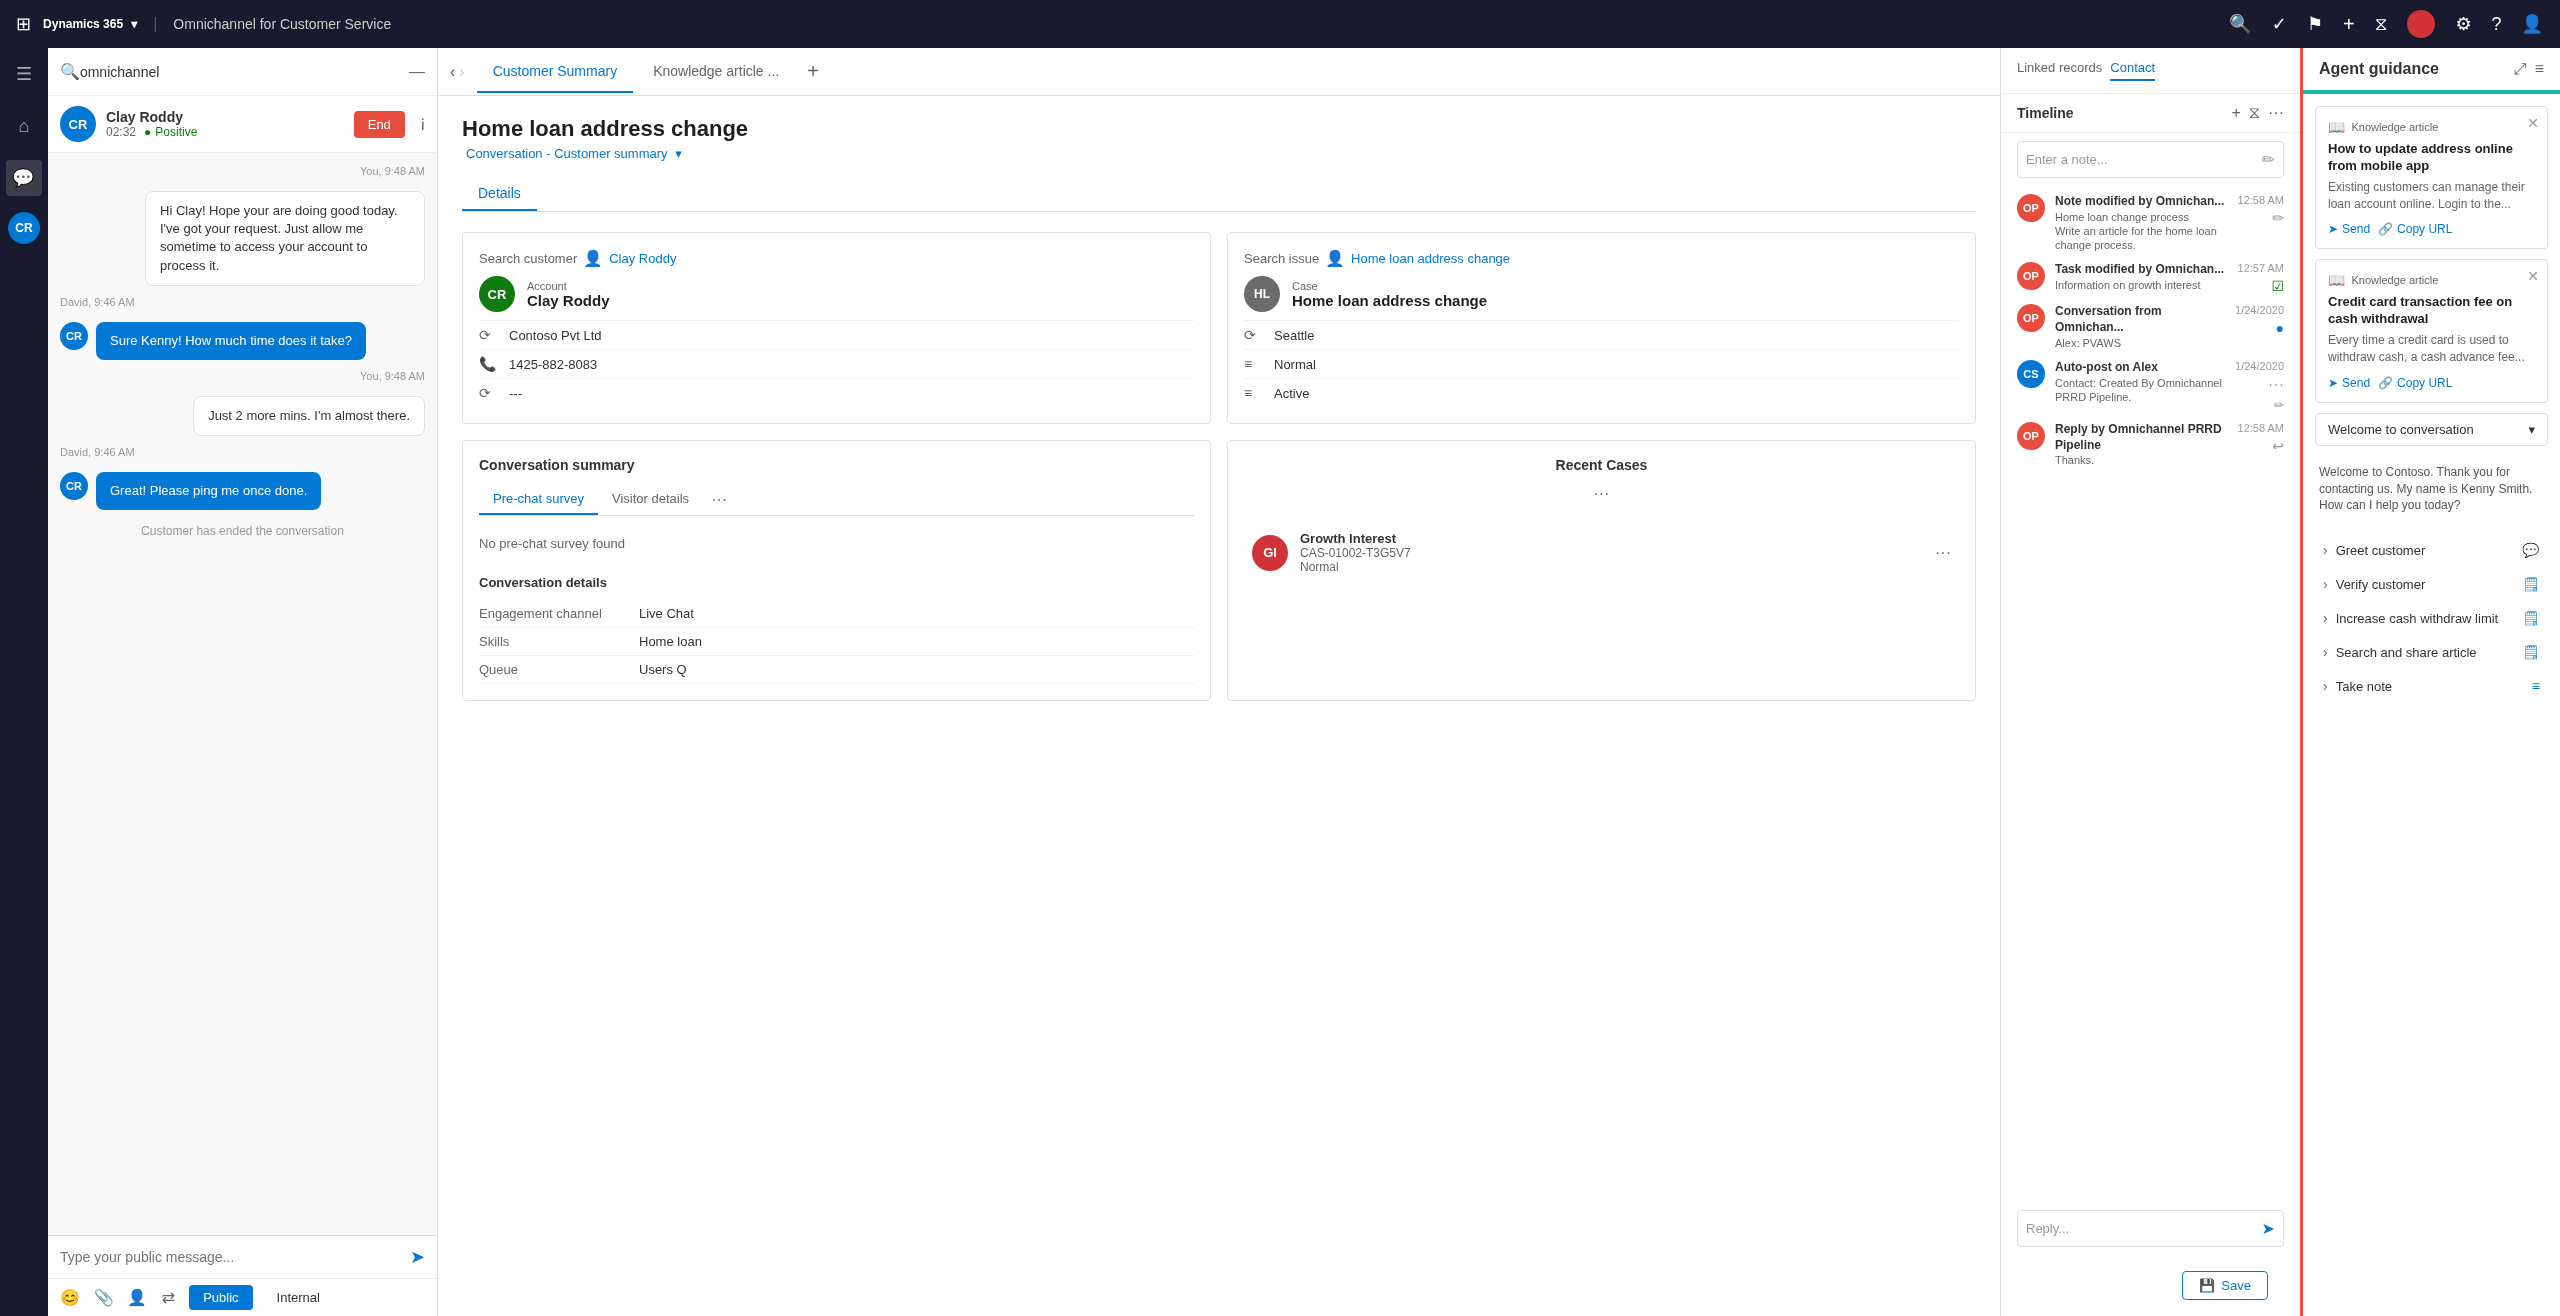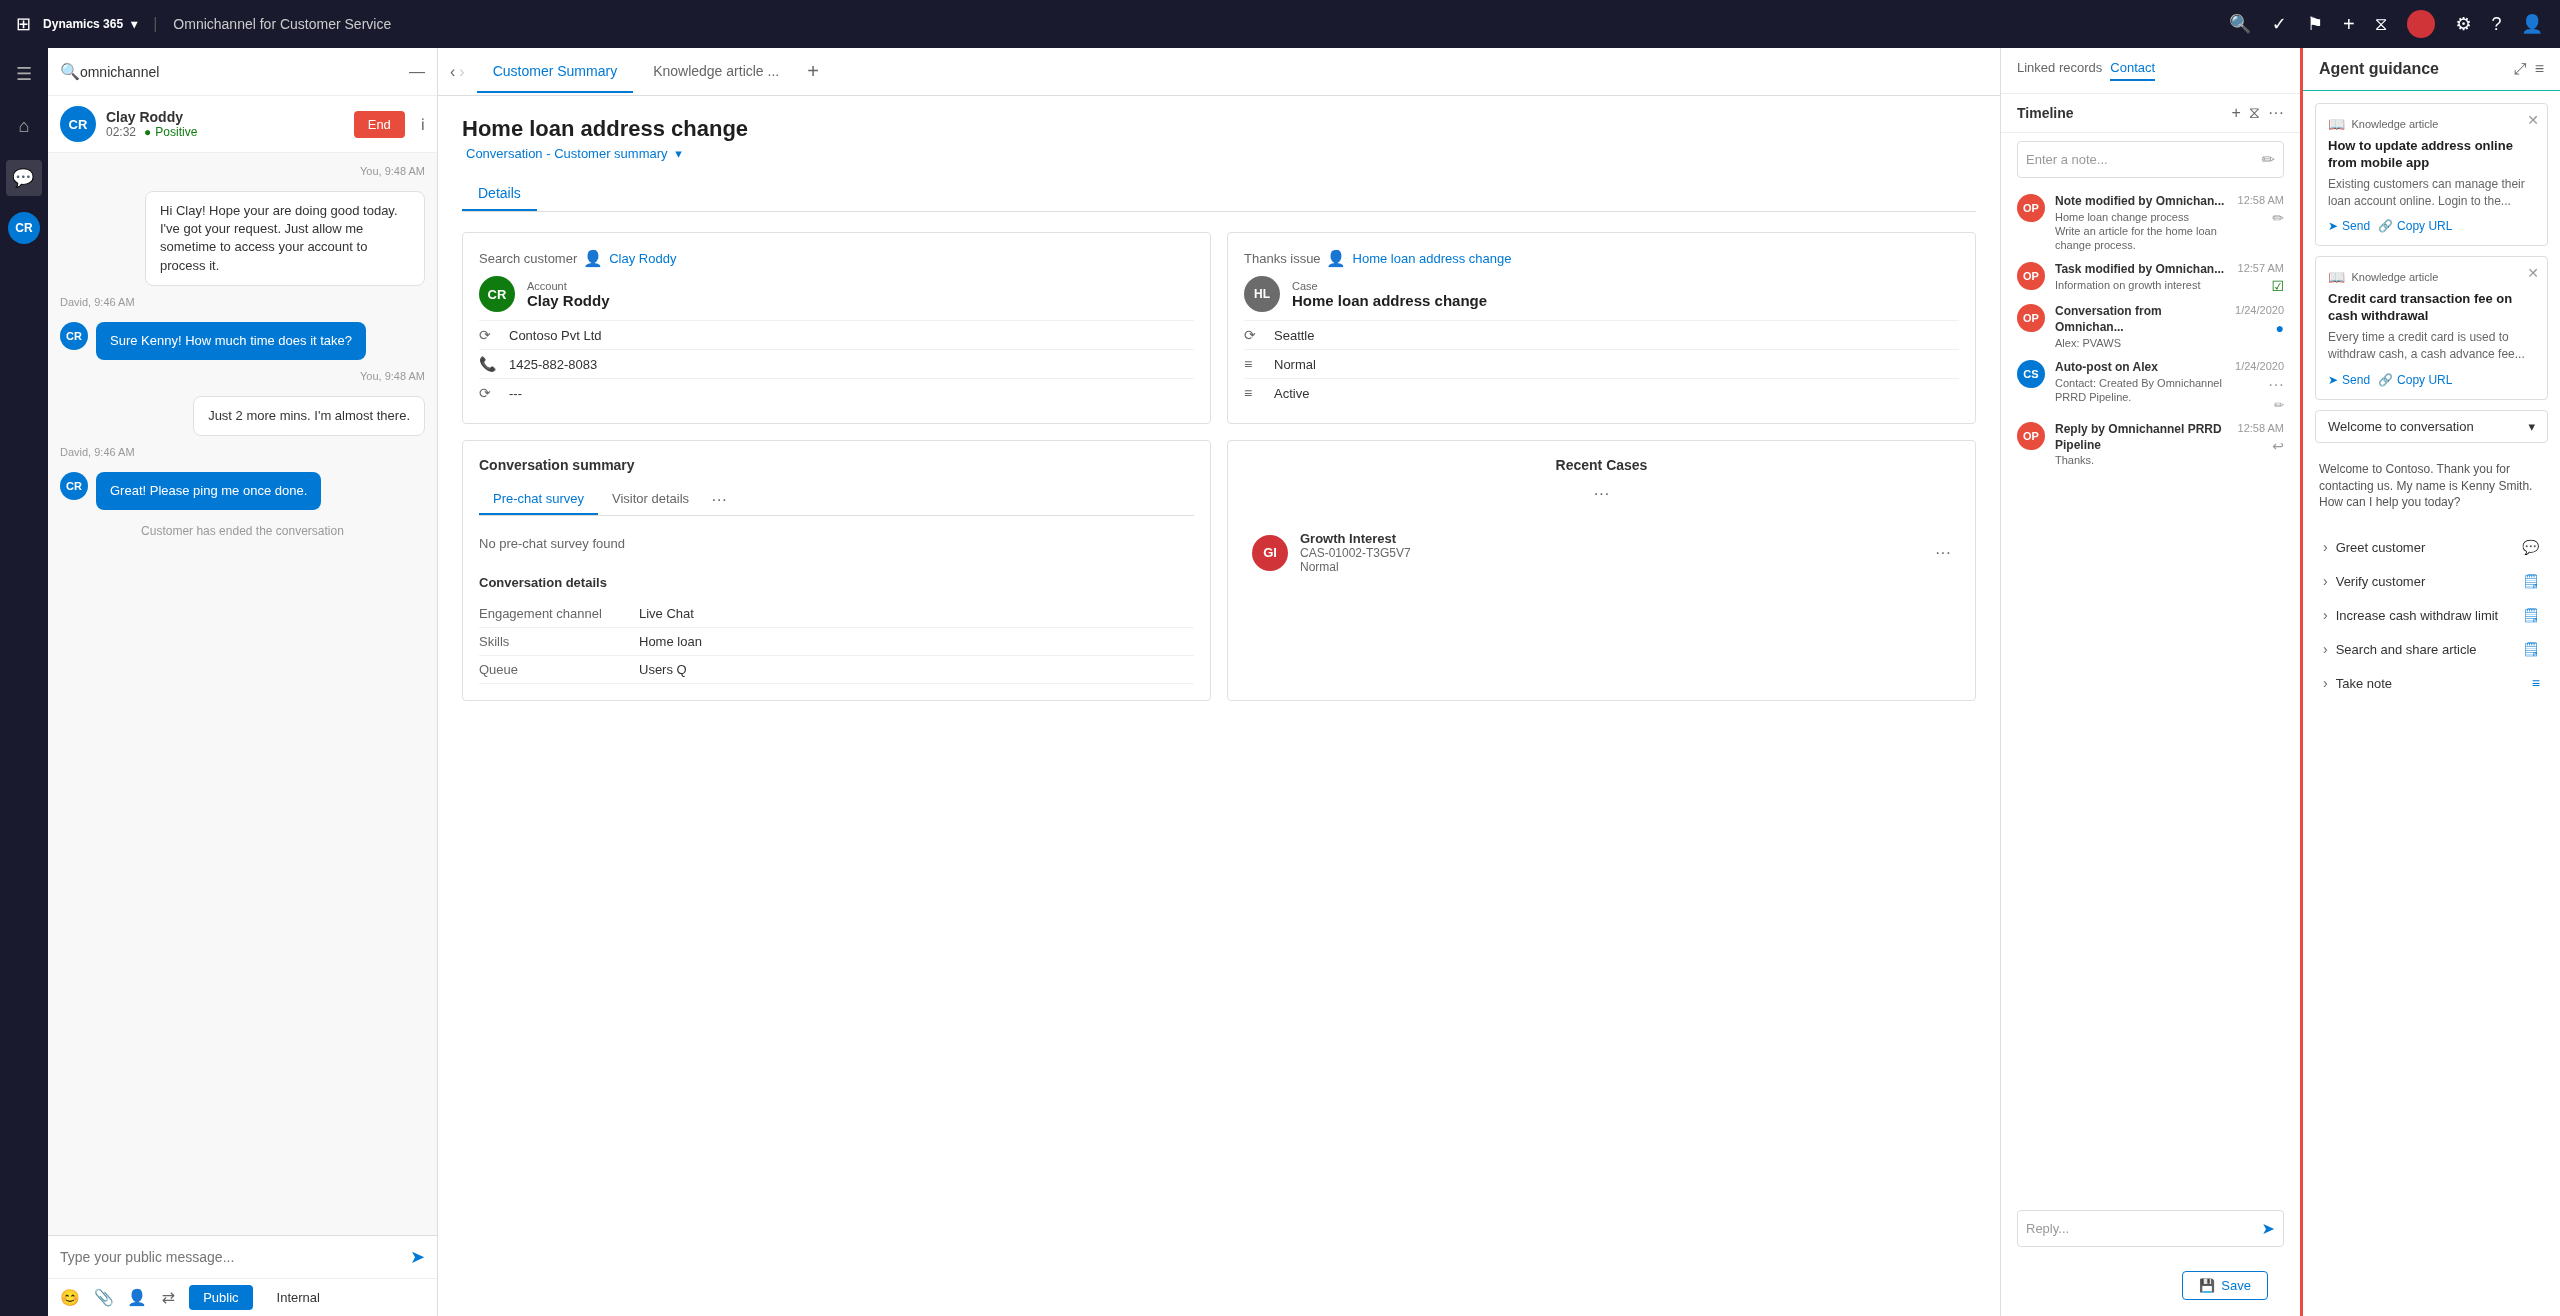--- a/index.html
+++ b/index.html
@@ -414,21 +414,21 @@
       border-left: 3px solid #e74c3c;
       background: #fff;
       display: flex;
       flex-direction: column;
     }
     .ag-header {
       padding: 12px 16px;
       display: flex;
       align-items: center;
       justify-content: space-between;
-      border-bottom: 1px solid #14b8a6;
+      border-bottom: 4px solid #14b8a6;
     }
     .ag-title { font-size: 16px; font-weight: 600; color: #333; }
     .ag-header-icons { display: flex; gap: 8px; color: #666; font-size: 16px; }
 
     .ag-content { flex: 1; overflow-y: auto; padding: 12px; display: flex; flex-direction: column; gap: 10px; }
 
     .knowledge-card {
       border: 1px solid #ddd;
       border-radius: 4px;
       padding: 12px;
@@ -623,21 +623,21 @@
             <span class="field-value">1425-882-8083</span>
           </div>
           <div class="field-row">
             <span class="field-icon">⟳</span>
             <span class="field-value">---</span>
           </div>
         </div>
 
         <div class="card">
           <div class="card-search">
-            <span>Thanks issue</span>
+            <span>Search issue</span>
             <span style="font-size:16px; color:#0078d4;">👤</span>
             <span class="card-search-link" style="color:#0078d4;">Home loan address change</span>
           </div>
           <div class="account-row">
             <div class="case-avatar">HL</div>
             <div>
               <div class="account-type">Case</div>
               <div class="account-name">Home loan address change</div>
             </div>
           </div>

